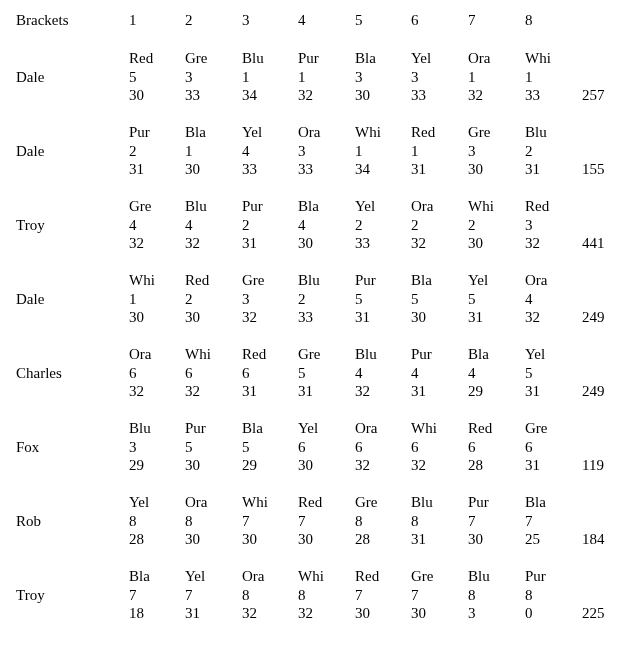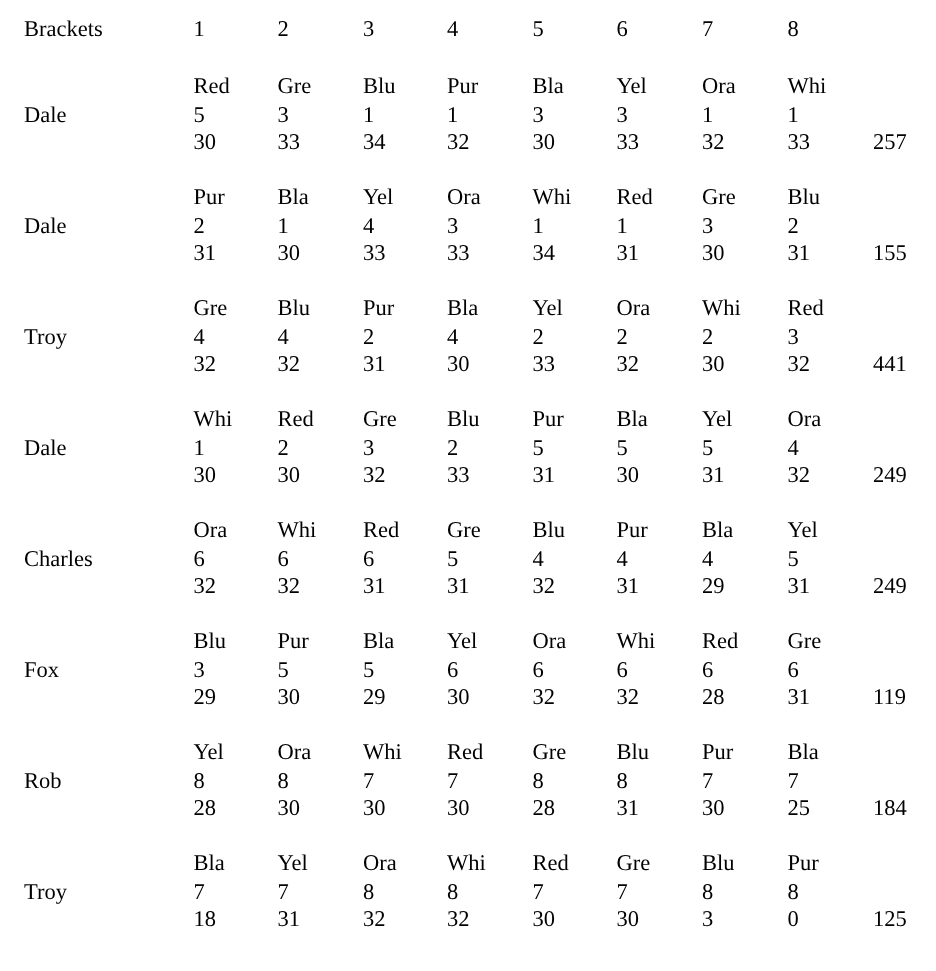--- a/index.html
+++ b/index.html
@@ -265,16 +265,16 @@
         <div class="cell c6" style="top: 585.5px;">8</div>
         <div class="cell c7" style="top: 585.5px;">8</div>
         <div class="cell c0" style="top: 604px;">18</div>
         <div class="cell c1" style="top: 604px;">31</div>
         <div class="cell c2" style="top: 604px;">32</div>
         <div class="cell c3" style="top: 604px;">32</div>
         <div class="cell c4" style="top: 604px;">30</div>
         <div class="cell c5" style="top: 604px;">30</div>
         <div class="cell c6" style="top: 604px;">3</div>
         <div class="cell c7" style="top: 604px;">0</div>
-        <div class="cell total" style="top: 604px;">125</div>
+        <div class="cell total" style="top: 604px;">225</div>
       </div>
     </div>
 </div>
 
 </body></html>

